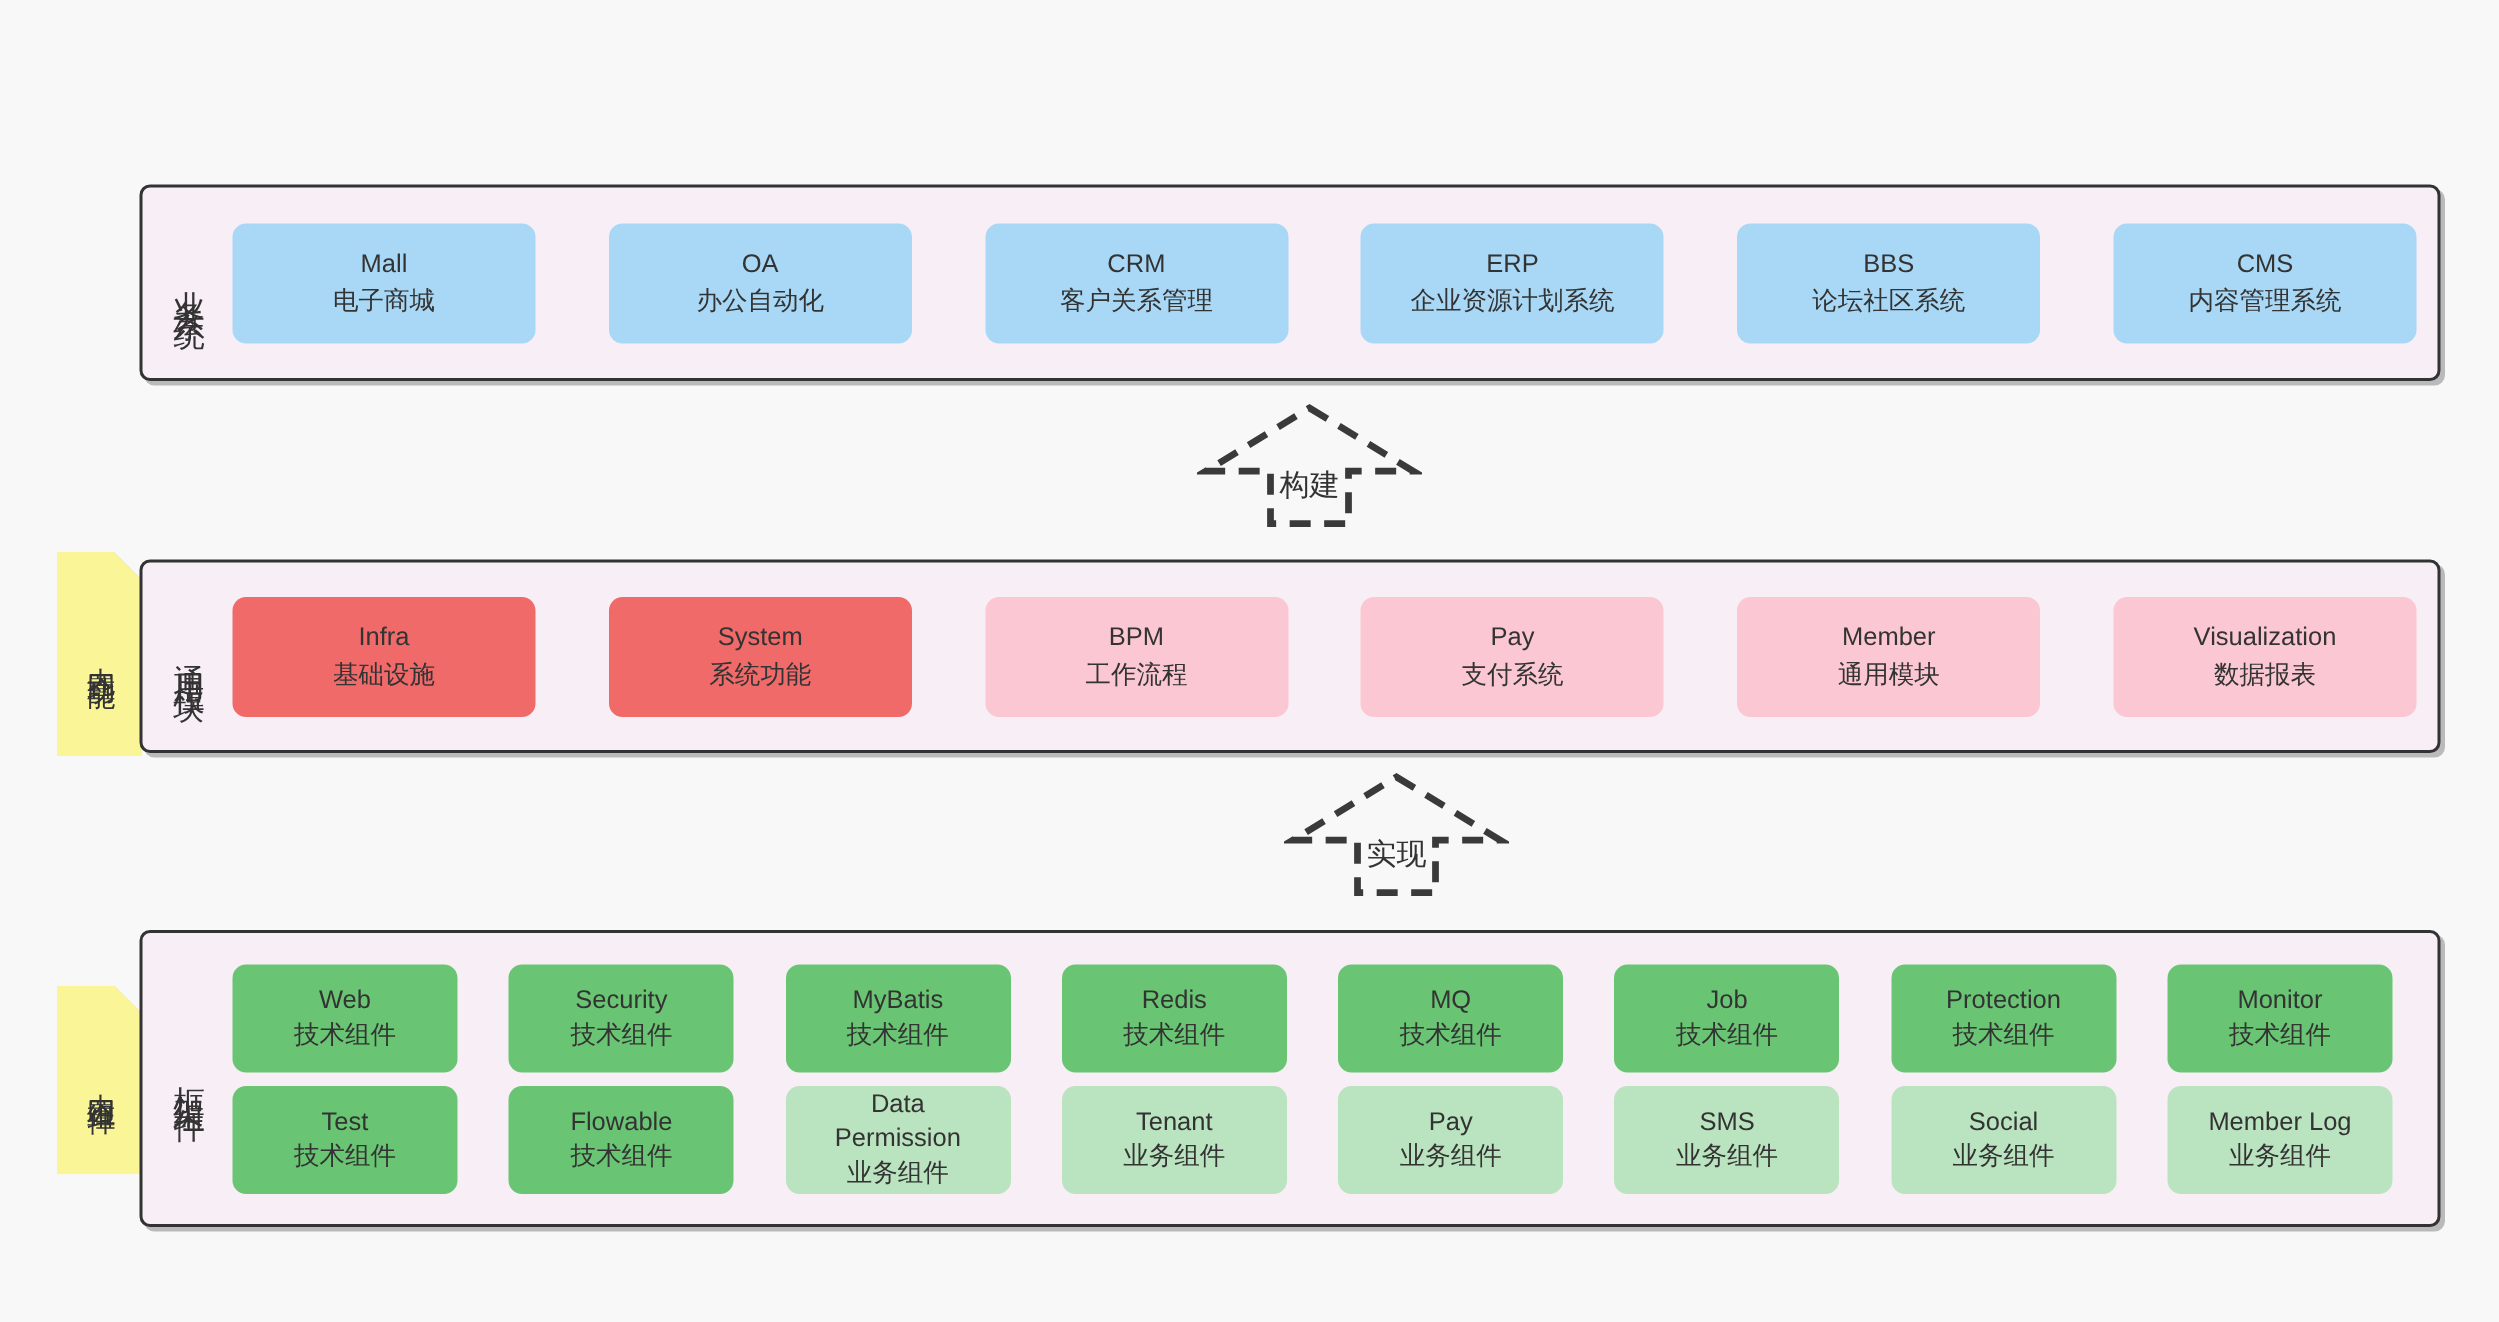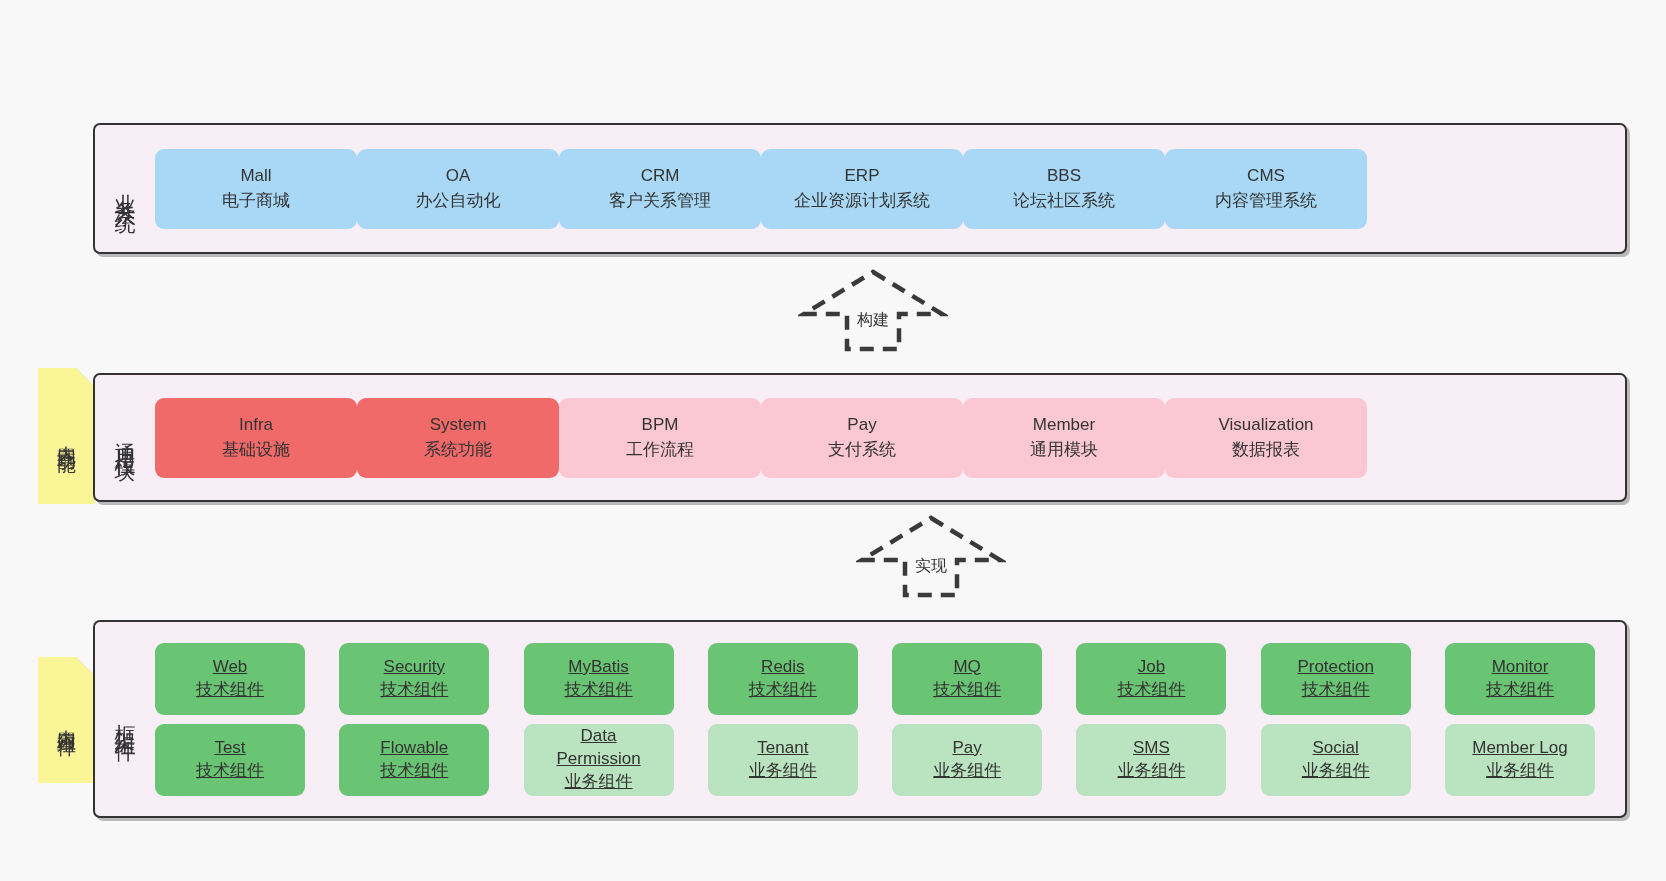--- a/index.html
+++ b/index.html
@@ -14,46 +14,46 @@
     display: flex; z-index: 2; }
   .layer-1 { top: 123px; height: 131px; }
   .layer-2 { top: 373px; height: 129px; }
   .layer-3 { top: 620px; height: 198px; }
 
   .label-strip { width: 60px; flex: 0 0 60px; display: flex;
     align-items: center; justify-content: center; }
   .v-text { writing-mode: vertical-rl; text-orientation: upright;
     font-size: 21px; letter-spacing: 6px; line-height: 1.15; color: #333; }
 
-  .row-6 { flex: 1; display: flex; justify-content: flex-start;
+  .row-6 { flex: 1; display: flex; justify-content: space-between;
     align-items: center; padding-right: 14px; }
   .grid-8 { flex: 1; display: grid; grid-template-columns: repeat(8, 150px);
     justify-content: space-between; align-content: center; row-gap: 9px;
-    padding-right: 30px; text-decoration: underline; }
+    padding-right: 30px; }
 
   
   .box { border-radius: 9px; display: flex; flex-direction: column;
     align-items: center; justify-content: center; text-align: center;
     font-size: 17px; line-height: 1.45; color: #333; }
   .row-6 .box { width: 202px; height: 80px; }
   .grid-8 .box { width: 150px; height: 72px; line-height: 1.35; }
   .grid-8 .box .name { max-width: 120px; }
   .b-blue   { background: #a8d8f5; }
   .b-red    { background: #f06a6a; }
   .b-pink   { background: #fbc7d2; }
   .b-green  { background: #69c573; }
   .b-lgreen { background: #bae3bf; }
 
   
   .arrow { position: absolute; width: 150px; height: 84px; z-index: 1; }
   .arrow-1 { left: 798px; top: 268px; }
   .arrow-2 { left: 856px; top: 514px; }
   .arrow svg { display: block; }
   .arrow-label { position: absolute; left: 50%; top: 42px;
-    transform: translateX(-50%); font-size: 16px; color: #333;
+    transform: translateX(-50%); font-size: 20px; color: #333;
     background: #f8f8f8; padding: 0 3px; white-space: nowrap; }
 
   
   .note { position: absolute; left: 38px; width: 57px; background: #faf698;
     display: flex; align-items: center; justify-content: center; z-index: 1;
     clip-path: polygon(0 0, calc(100% - 19px) 0, 100% 19px, 100% 100%, 0 100%); }
   .note-1 { top: 368px; height: 136px; }
   .note-2 { top: 657px; height: 126px; }
   .note .v-text { font-size: 19px; letter-spacing: 3px; }
   .note-fold { position: absolute; top: 0; right: 0; width: 19px; height: 19px;

